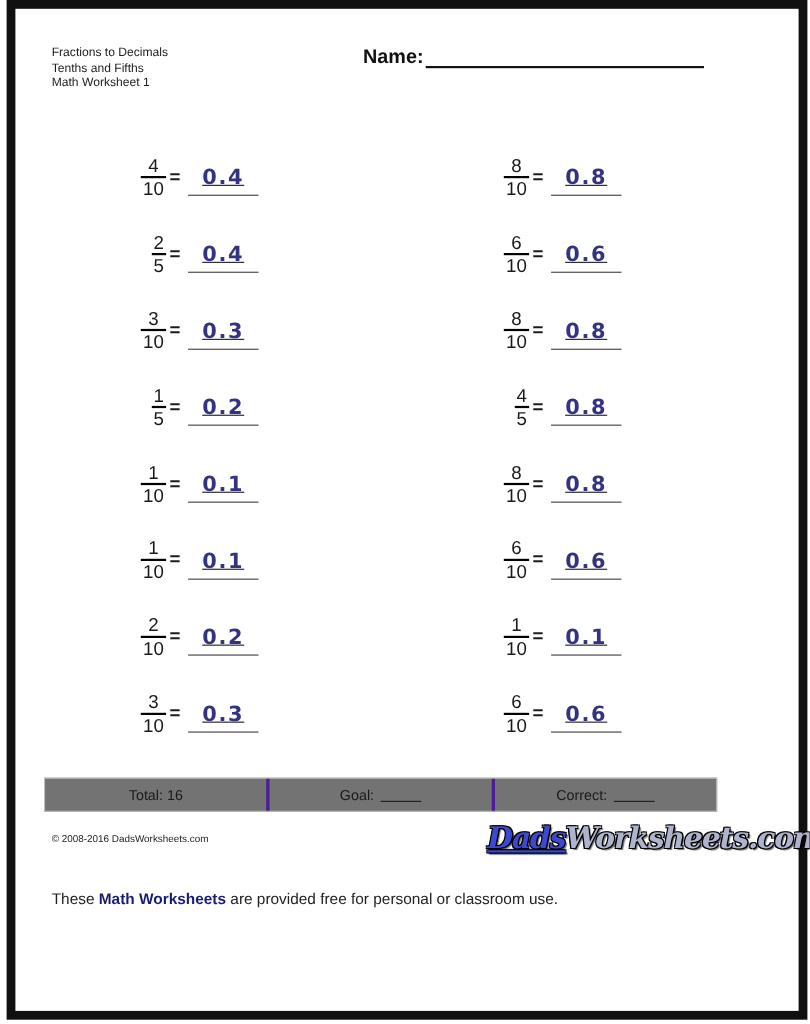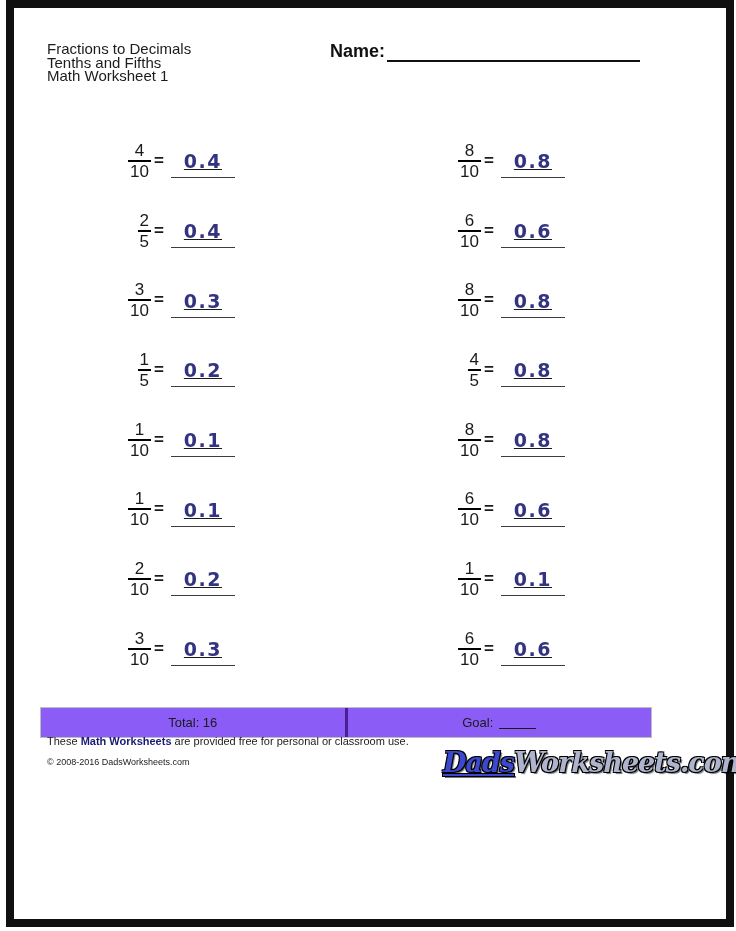--- a/index.html
+++ b/index.html
@@ -7,21 +7,21 @@
     width:736px; height:931px; position:relative; overflow:hidden;
     font-family:"Liberation Sans", sans-serif; color:#1a1a1a;
   }
   .frame {
     position:absolute; left:6px; top:0; width:712px; height:911px;
     border:8px solid #101010; background:transparent; pointer-events:none;
   }
   
   .header-info {
     position:absolute; left:47px; top:42px;
-    font-size:15px; line-height:13.5px; color:#1c1c1c;
+    font-size:11px; line-height:13.5px; color:#1c1c1c;
   }
   .name-row {
     position:absolute; left:330px; top:40px; display:flex; align-items:flex-end;
   }
   .name-label { font-size:18px; font-weight:bold; color:#111; }
   .name-line { width:253px; border-bottom:2px solid #111; height:20px; margin-left:2px; }
 
   
   .problems {
     position:absolute; left:115px; top:126px;
@@ -42,38 +42,38 @@
   .ans { display:flex; flex-direction:column; align-items:center; width:66px; margin-top:7px;text-decoration:underline; }
   .ans-text {
     font-family:"DejaVu Sans", sans-serif; font-weight:bold; font-size:19px;
     color:#333381; letter-spacing:1.5px;
   }
   .ans-line { width:64px; border-bottom:1.6px solid #3c3c3c; height:2px; margin-top:3px; }
 
   
   .stats-bar {
     position:absolute; left:40px; top:707px; width:610px; height:29px;
-    display:flex; border:1px solid #bdbdbd; background:#8b5cf6;
+    display:flex; border:1px solid #bdbdbd; background:#737373;
   }
   .stats-cell {
     flex:1; display:flex; align-items:center; justify-content:center;
     font-size:13px; color:#1a1a1a; border-left:3px solid #4c1d95;
   }
   .stats-cell:first-child { border-left:none; }
   .stats-blank {
     display:inline-block; width:37px; border-bottom:1.6px solid #1a1a1a;
     height:11px; margin-left:6px;
   }
 
   
   .footer-copyright {
     position:absolute; left:47px; top:757px; font-size:9px; color:#222;
   }
   .footer-terms {
-    position:absolute; left:47px; top:735px; font-size:11px; color:#222;
+    position:absolute; left:47px; top:809px; font-size:14px; color:#222;
   }
   .footer-link { font-weight:bold; color:#1b1b75; }
 
   
   .logo {
     position:absolute; left:443px; top:747px;
     font-family:"DejaVu Serif", serif; font-style:italic; font-weight:bold;
     font-size:27px; letter-spacing:-1px; white-space:nowrap;
     text-shadow:
       -1px -1px 0 #000, 1px -1px 0 #000, -1px 1px 0 #000, 1px 1px 0 #000,
@@ -310,20 +310,24 @@
   </div>
 
 <div class="stats-bar">
   <div class="stats-cell">
     <span>Total: 16</span>
   </div>
   <div class="stats-cell">
     <span>Goal:</span>
     <span class="stats-blank"></span>
   </div>
+  <div class="stats-cell">
+    <span>Correct:</span>
+    <span class="stats-blank"></span>
+  </div>
 </div>
 
 <div class="footer-copyright">© 2008-2016 DadsWorksheets.com</div>
 
 <div class="footer-terms">
   <span>These </span>
   <span class="footer-link">Math Worksheets</span>
   <span> are provided free for personal or classroom use.</span>
 </div>
 

